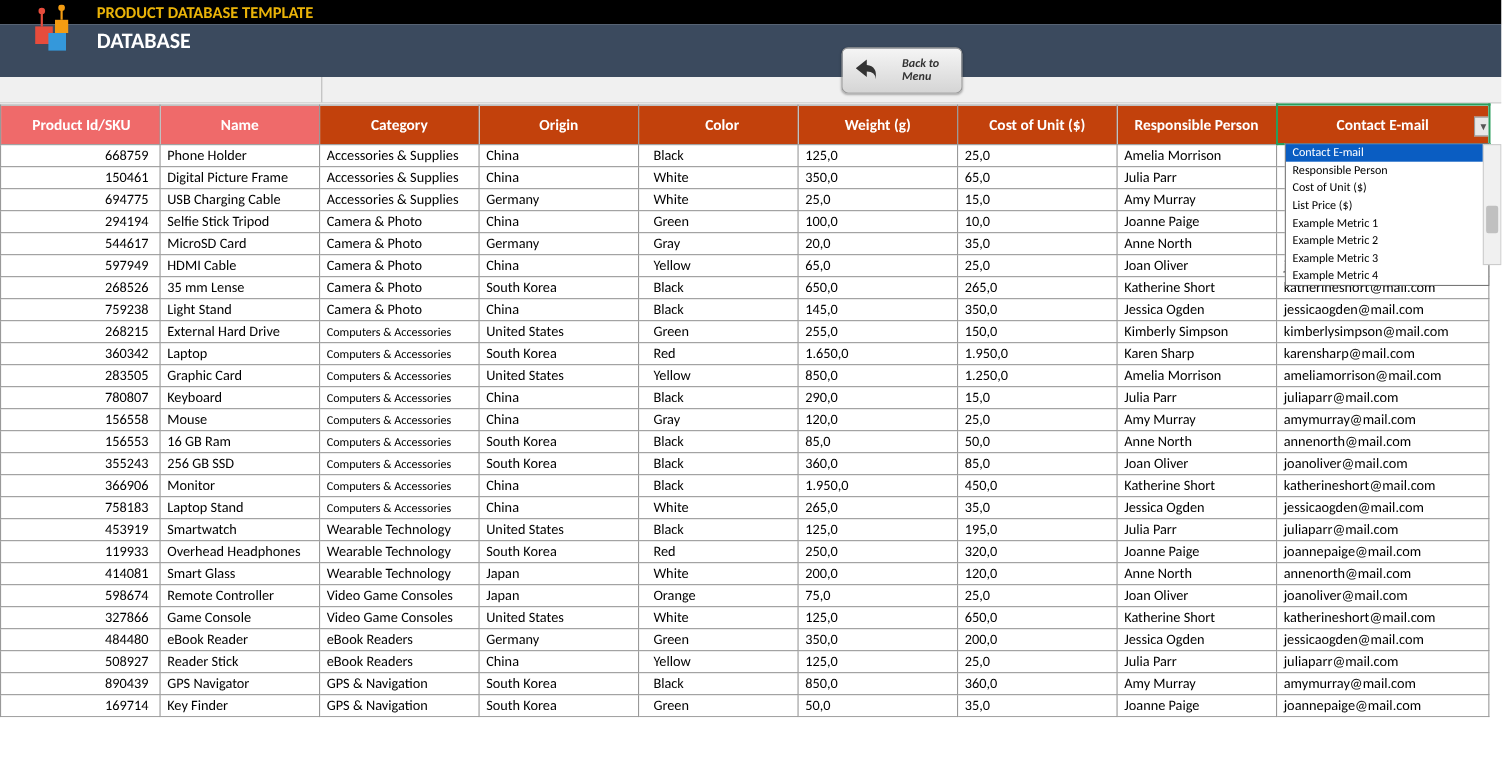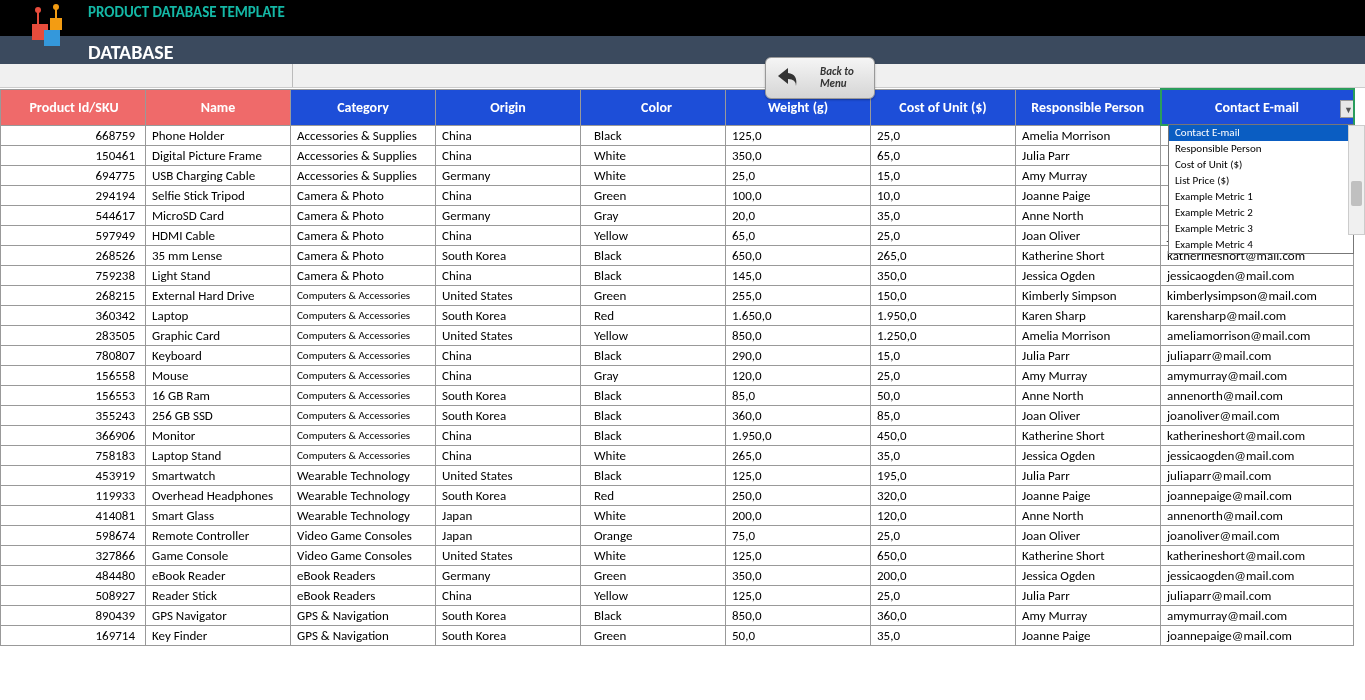--- a/index.html
+++ b/index.html
@@ -1,33 +1,33 @@
 <!DOCTYPE html>
 <html><head>
 <meta charset="utf-8">
 <style>
   * { box-sizing: border-box; margin: 0; padding: 0; }
   body { font-family: Calibri, Arial, sans-serif; font-size: 13px; background: #fff; width: 1365px; }
   
   .header-top {
     background: #000;
-    color: #14b8a6;
+    color: #eab308;
     font-weight: bold;
     font-size: 15px;
     padding: 3px 0 3px 88px;
-    height: 36px;
+    height: 22px;
     position: relative;
   }
   .header-sub {
     background: #3b4a5e;
     color: #fff;
     font-weight: bold;
     font-size: 20px;
     padding: 4px 0 6px 88px;
-    height: 28px;
+    height: 48px;
     position: relative;
   }
   .logo-icon {
     position: absolute;
     left: 24px;
     top: 4px;
     width: 48px;
     height: 48px;
     z-index: 10;
   }
@@ -77,21 +77,21 @@
   th, td {
     border: 1px solid #999;
     padding: 2px 6px;
     height: 19px;
     overflow: hidden;
     white-space: nowrap;
     text-overflow: clip;
     font-size: 13px;
   }
   th {
-    background: #1d4ed8;
+    background: #c2410c;
     color: #fff;
     font-weight: bold;
     text-align: center;
     height: 36px;
     font-size: 14px;
   }
   th.pink { background: #ef6a6a; }
   th.last { border: 2px solid #2a9d5c; position: relative; }
   
   .col-sku { width: 145px; text-align: right; padding-right: 10px; }

